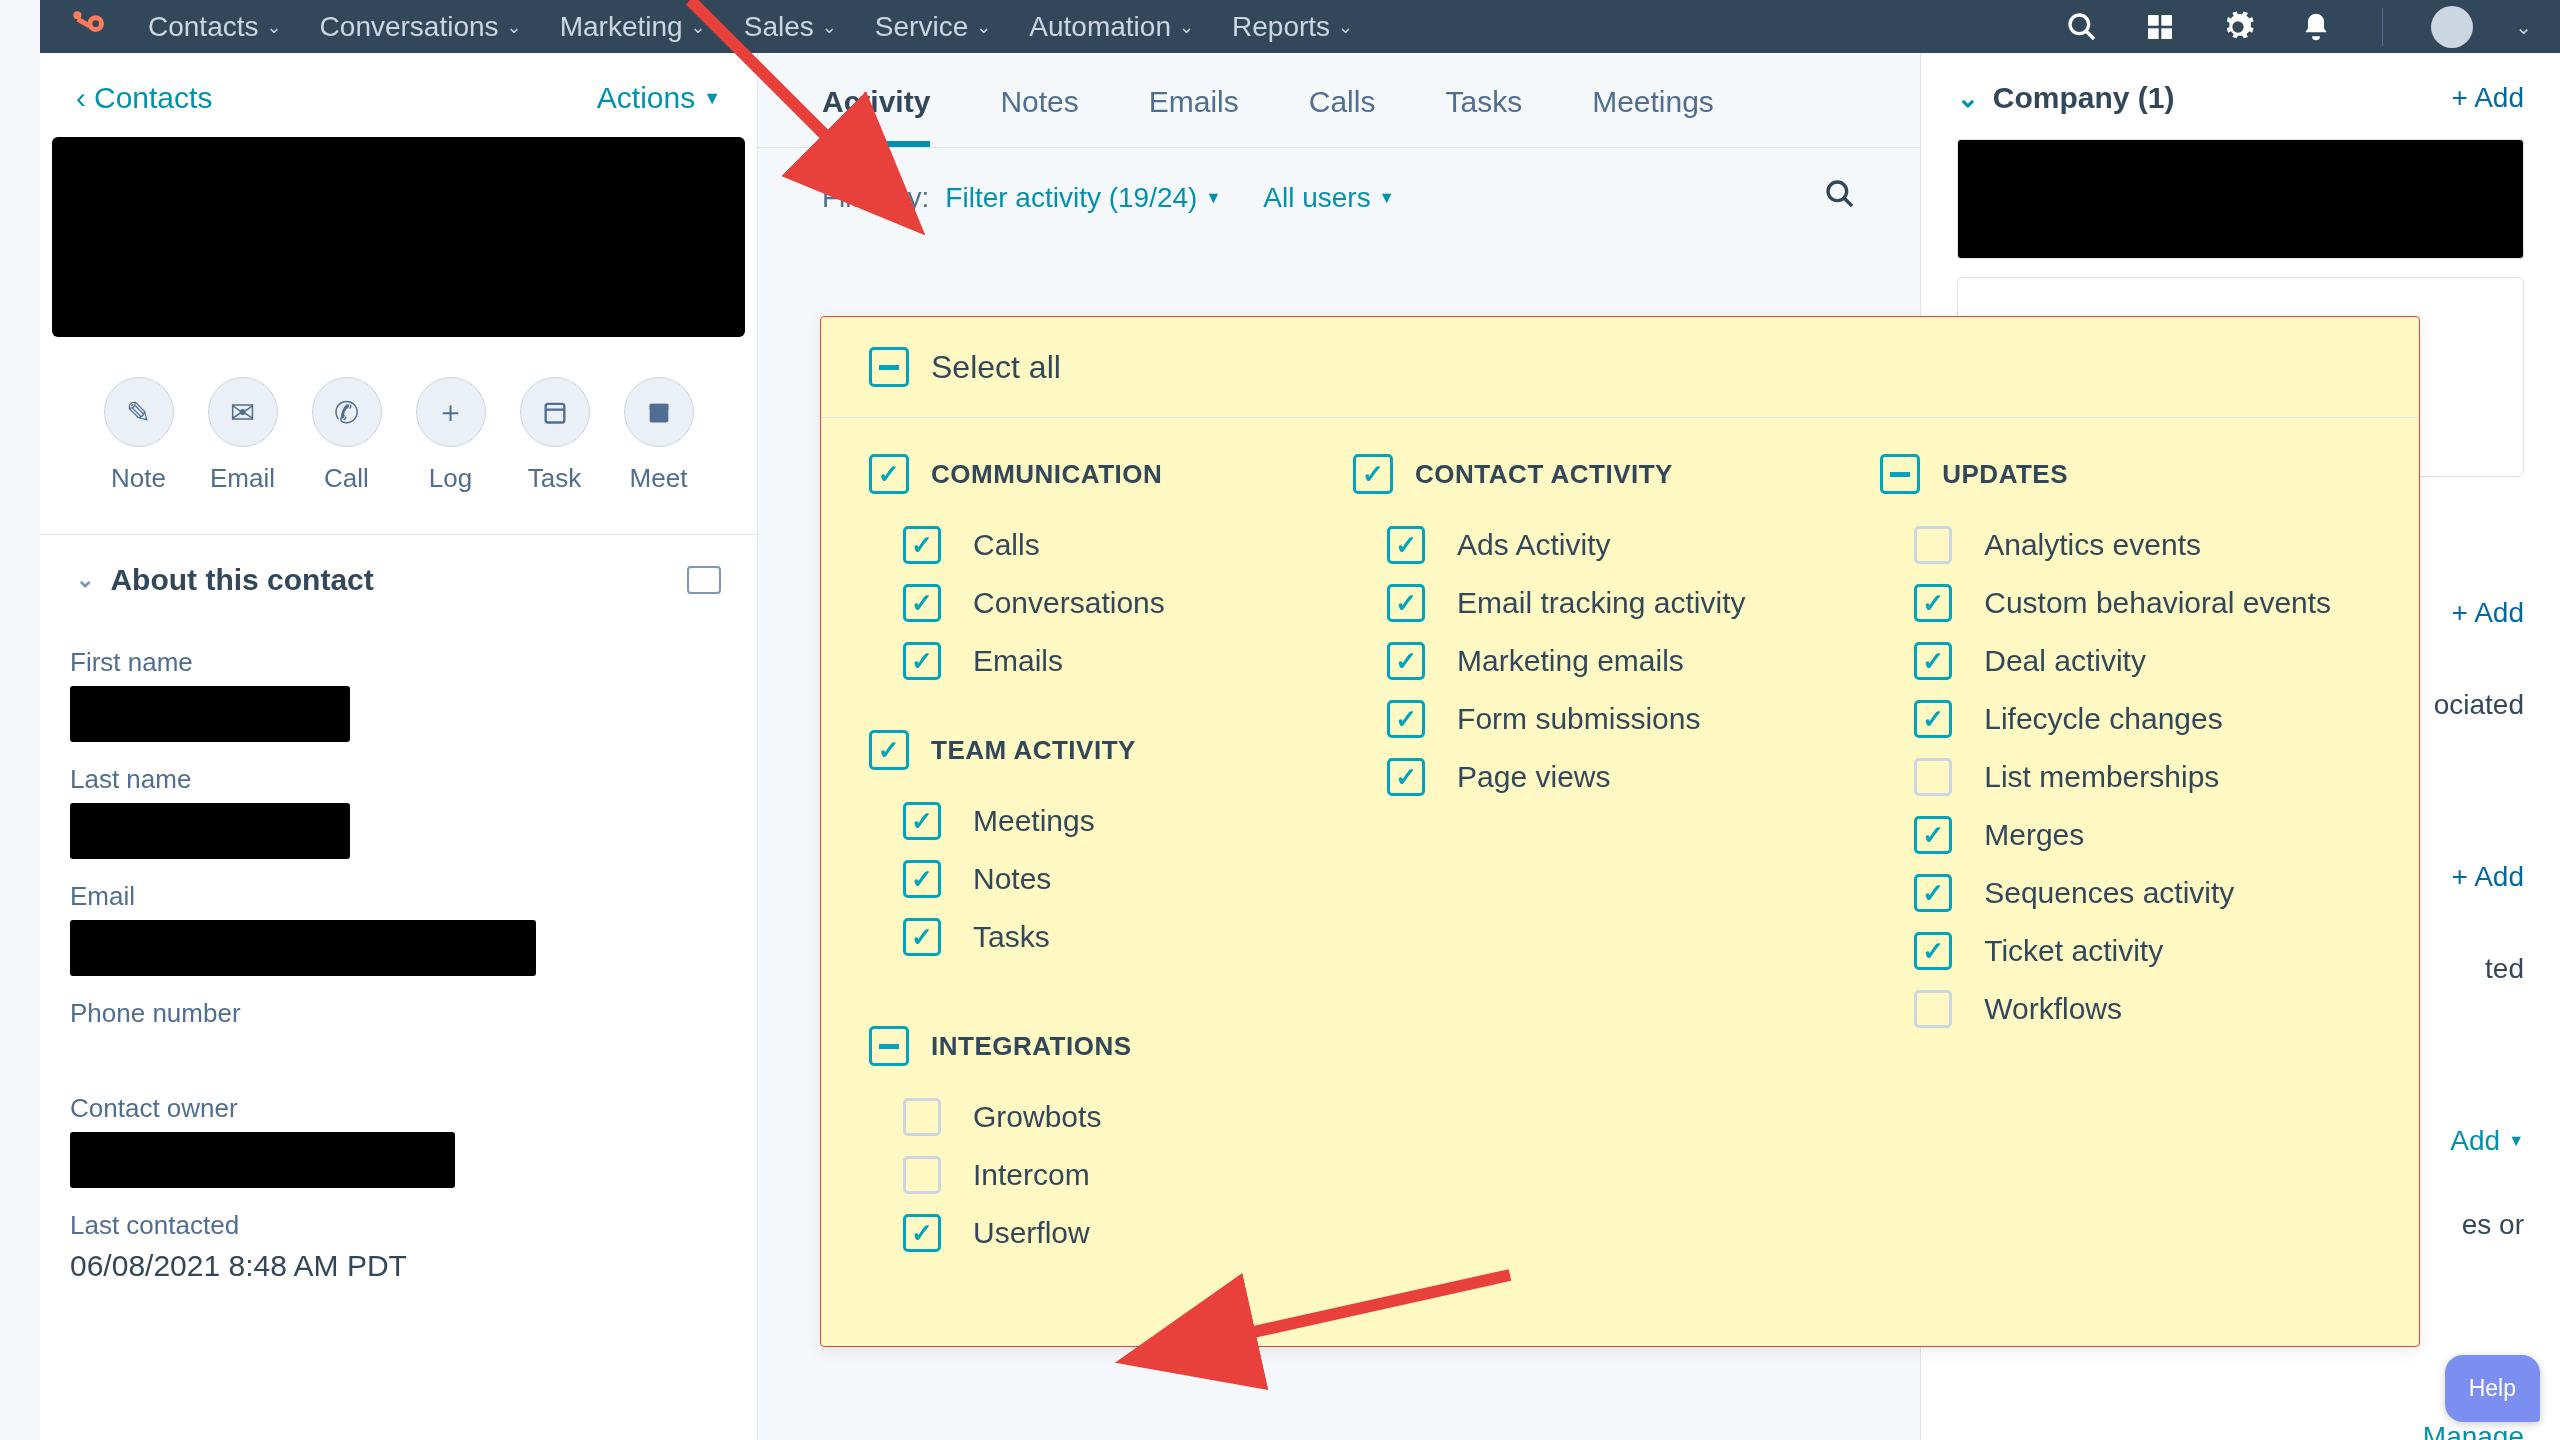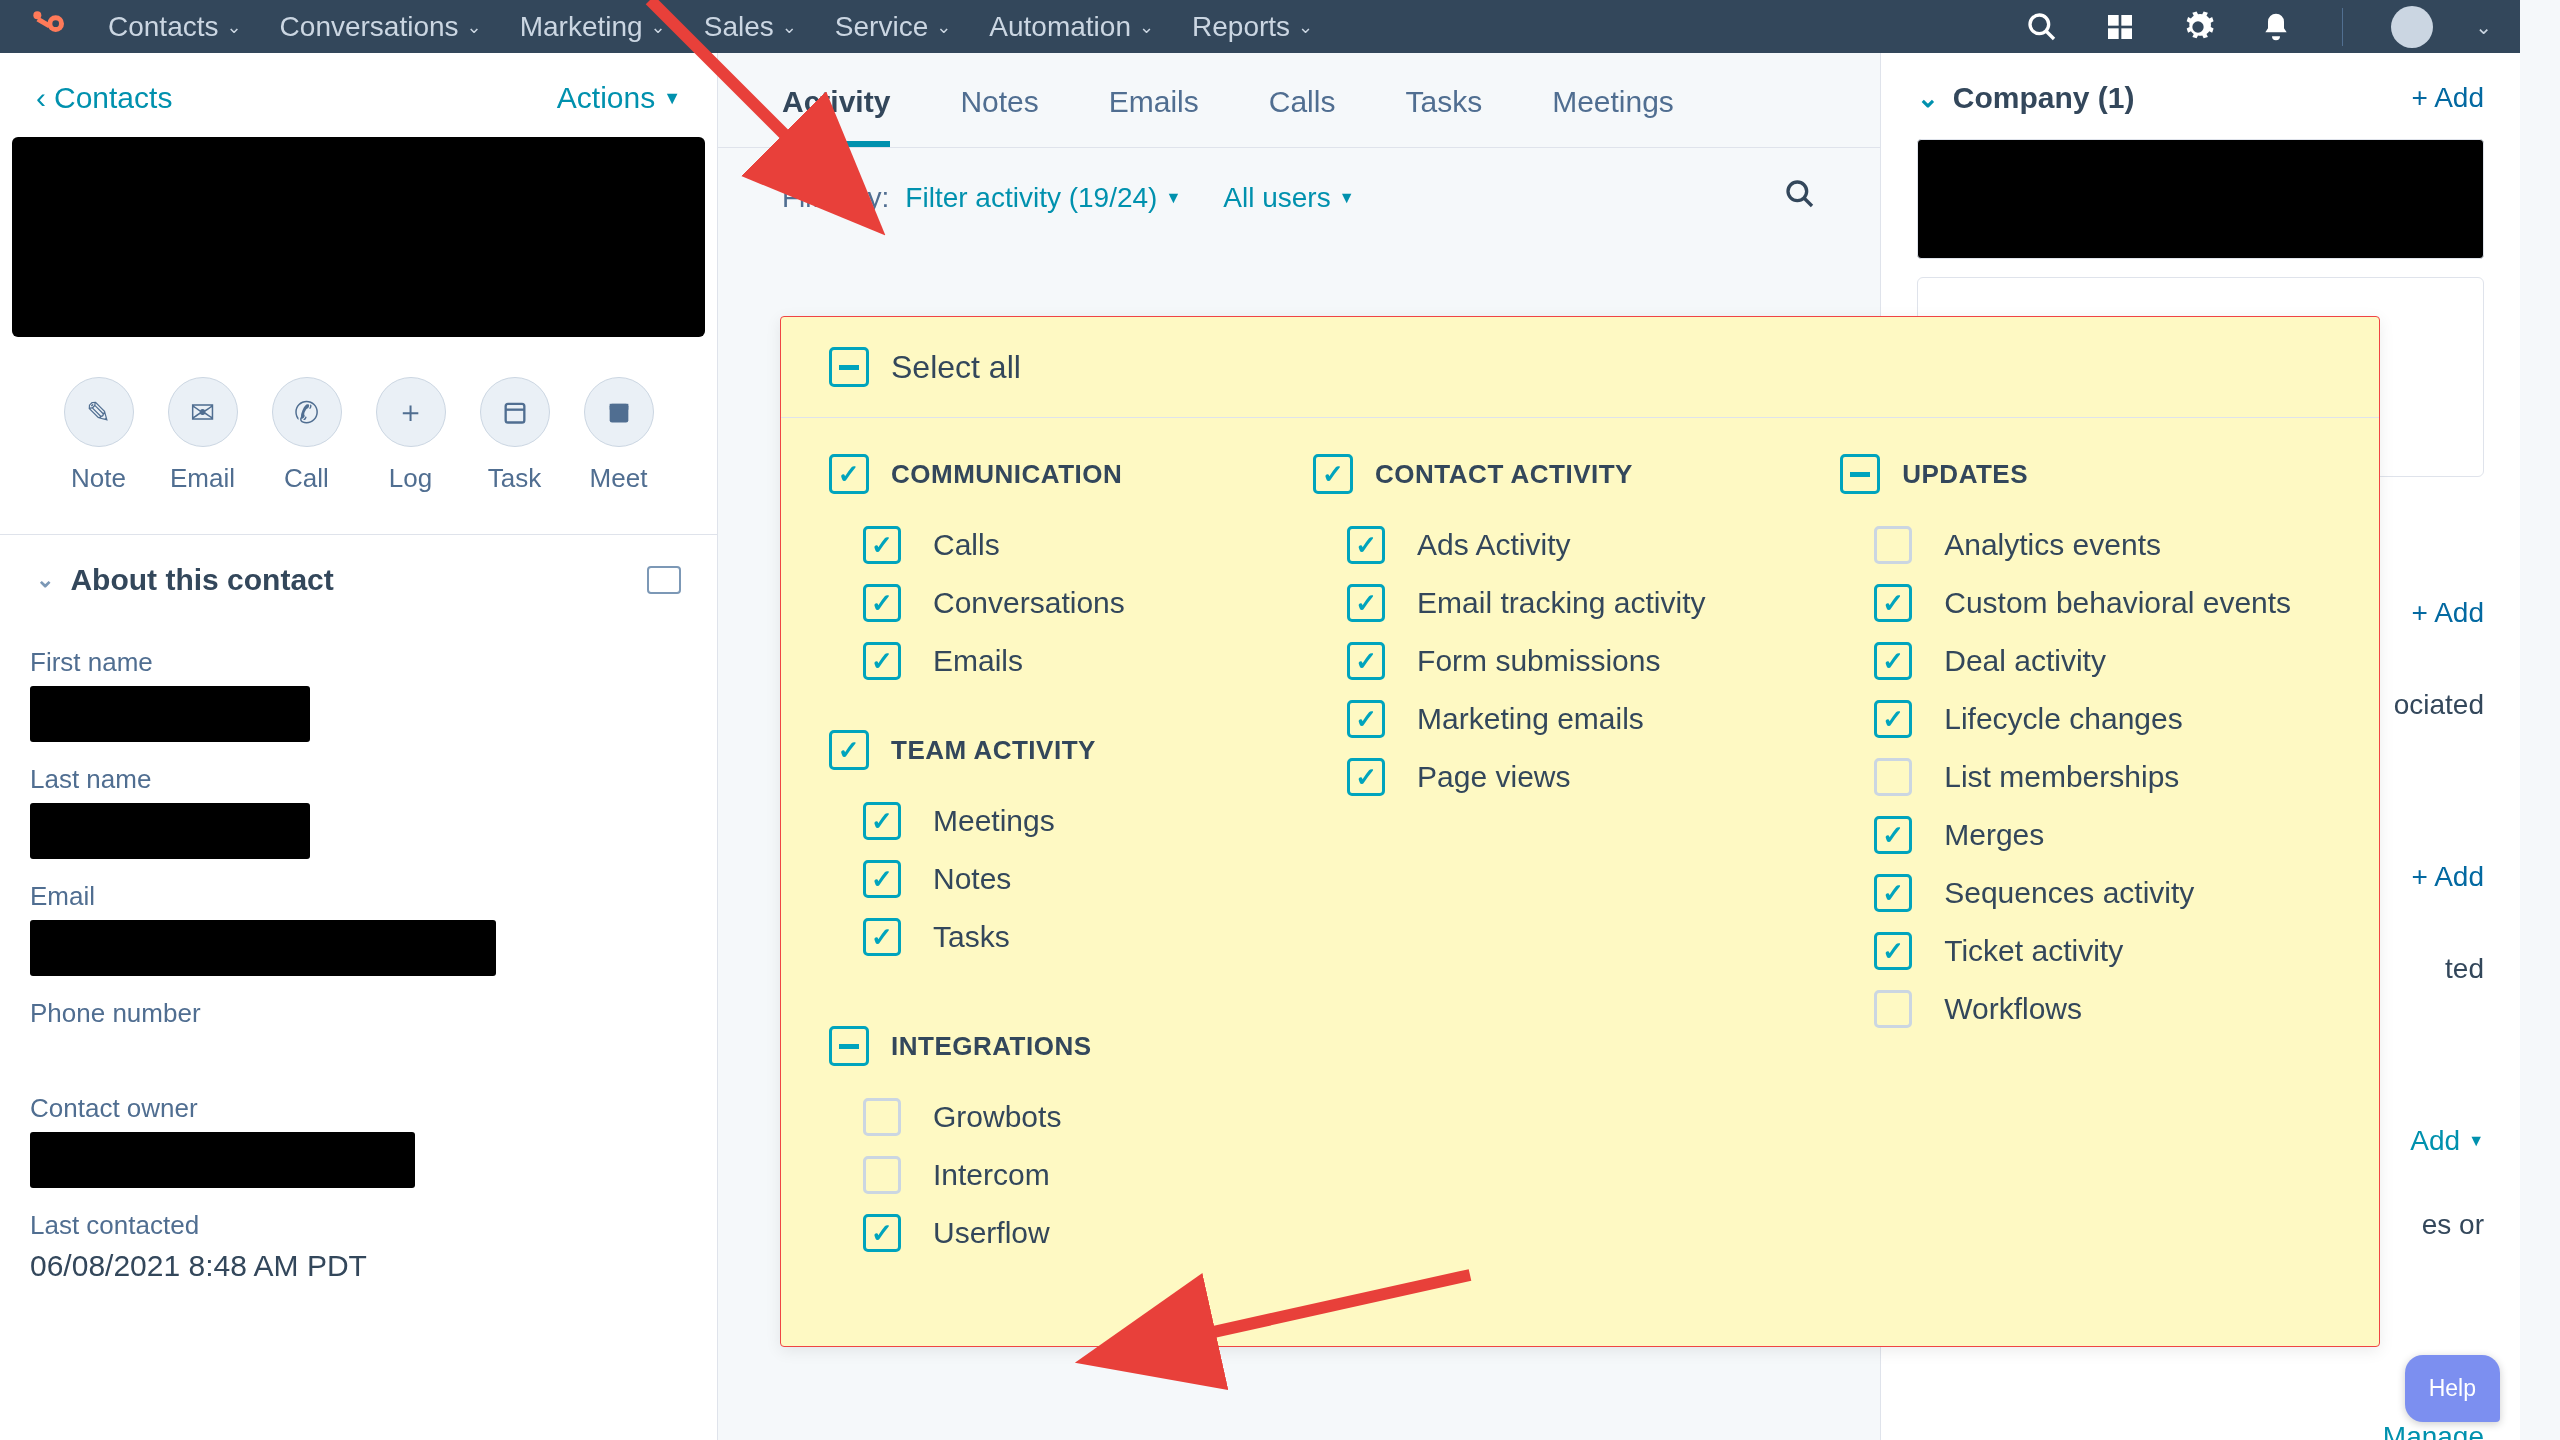--- a/index.html
+++ b/index.html
@@ -1,17 +1,17 @@
 <!DOCTYPE html>
 <html><head>
 <meta charset="utf-8">
 <style>
 * { margin: 0; padding: 0; box-sizing: border-box; font-family: -apple-system, BlinkMacSystemFont, "Segoe UI", Helvetica, Arial, sans-serif; }
 body { background: #f5f8fa; overflow: hidden; width: 2560px; height: 1440px; transform-origin: top left; }
-.page { width: 2520px; height: 1440px; position: relative; }
+.page { width: 2520px; height: 1440px; position: relative; margin-left: 40px; }
 
 
 .topnav { background: #33475b; height: 53px; display: flex; align-items: center; padding: 0 28px; color: #fff; }
 .logo { width: 42px; height: 42px; display: flex; align-items: center; justify-content: center; }
 .logo svg { fill: #ff7a59; }
 .nav-items { display: flex; gap: 38px; margin-left: 38px; font-size: 28px; font-weight: 400; color: #cbd6e2; }
 .nav-item { display: flex; align-items: center; gap: 8px; cursor: pointer; }
 .nav-item .chev { font-size: 18px; }
 .nav-right { margin-left: auto; display: flex; align-items: center; gap: 42px; }
 .nav-icon { width: 36px; height: 36px; display: flex; align-items: center; justify-content: center; color: #fff; }
@@ -324,25 +324,25 @@
             <div class="dd-item">
                   <div class="cb checked"></div>
                   <span>Ads Activity</span>
                 </div>
             <div class="dd-item">
                   <div class="cb checked"></div>
                   <span>Email tracking activity</span>
                 </div>
             <div class="dd-item">
                   <div class="cb checked"></div>
+                  <span>Marketing emails</span>
+                </div>
+            <div class="dd-item">
+                  <div class="cb checked"></div>
                   <span>Form submissions</span>
-                </div>
-            <div class="dd-item">
-                  <div class="cb checked"></div>
-                  <span>Marketing emails</span>
                 </div>
             <div class="dd-item">
                   <div class="cb checked"></div>
                   <span>Page views</span>
                 </div>
           </div>
         </div>
         <div class="dd-col">
           <div class="dd-group">
             <div class="dd-group-head">

